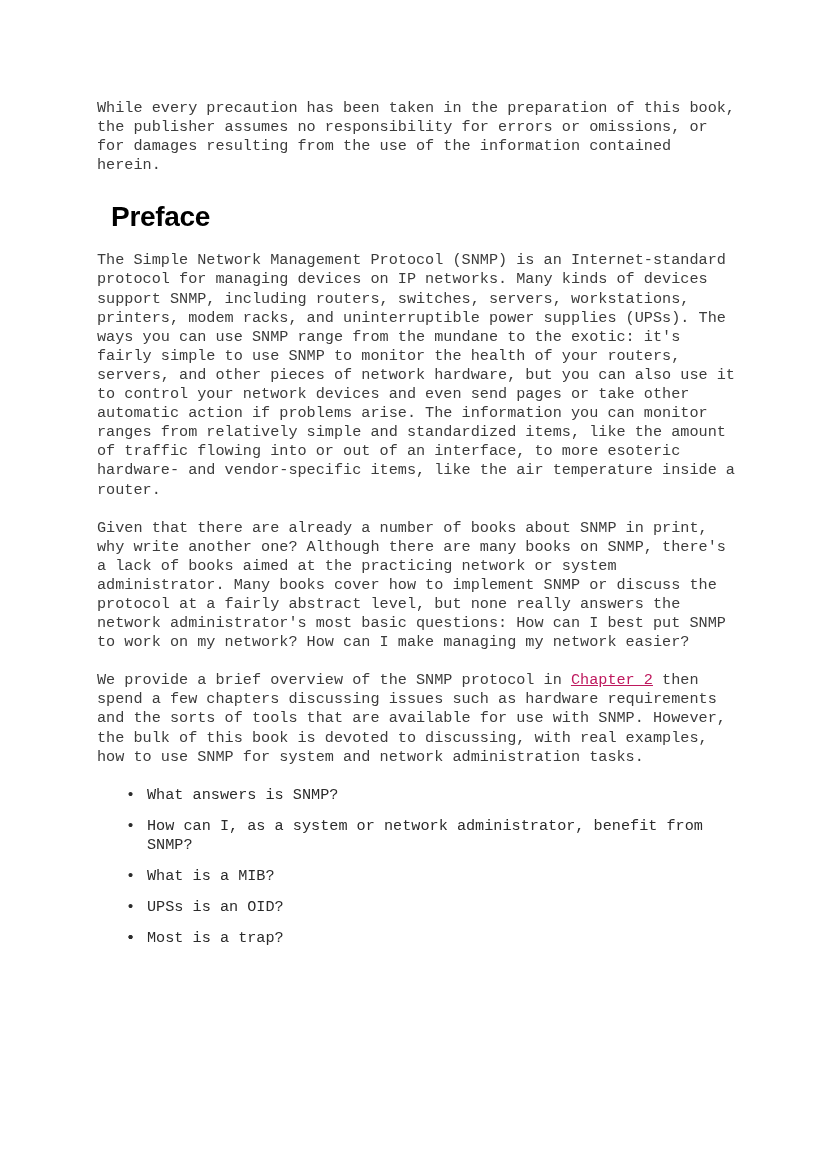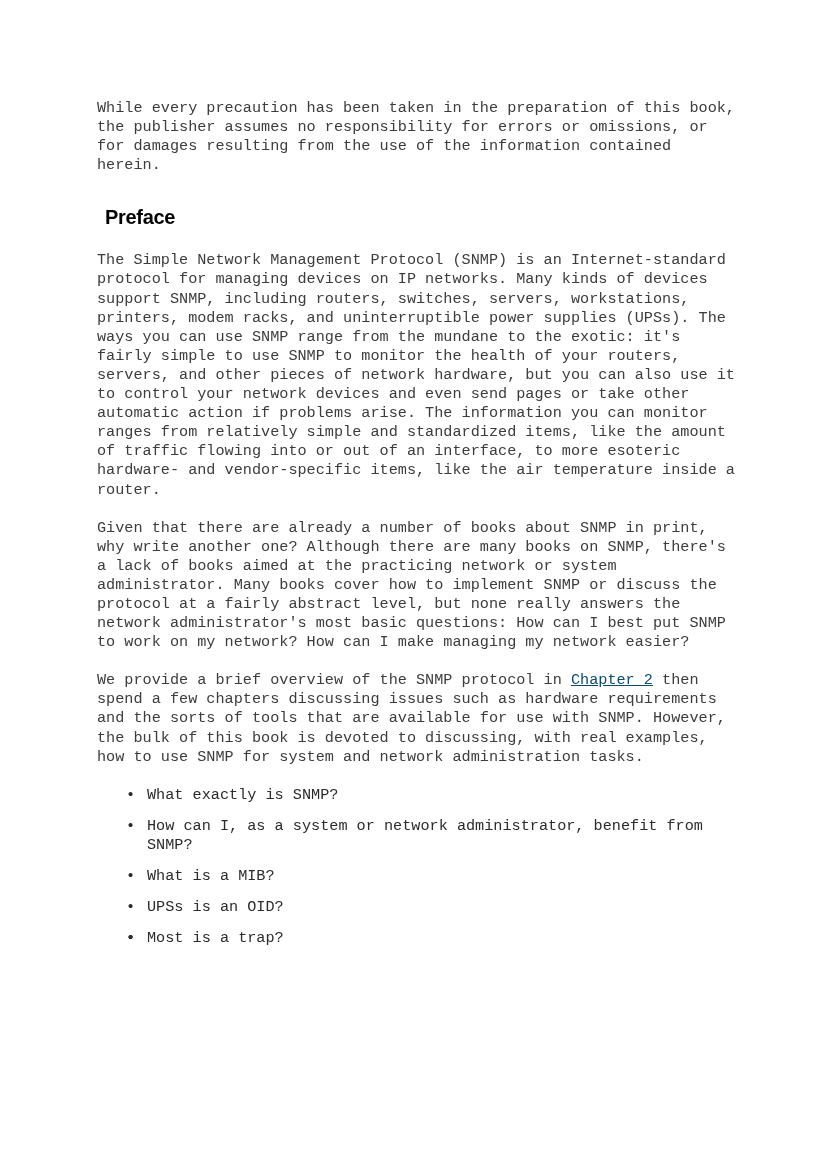--- a/index.html
+++ b/index.html
@@ -37,32 +37,32 @@
     margin: 0 0 19px 0;
     letter-spacing: 0px;
     white-space: pre-wrap;
     word-spacing: 0px;
   }
   .para.notice {
     margin-bottom: 28px;
   }
   .heading {
     font-family: "Liberation Sans", "DejaVu Sans", sans-serif;
-    font-size: 20px;
+    font-size: 28px;
     line-height: 28px;
     font-weight: bold;
     color: #000000;
-    margin: 0 0 20px 8px;
+    margin: 0 0 20px 14px;
     letter-spacing: -0.3px;
   }
   .para.tight {
     margin-bottom: 20px;
   }
   a.link {
-    color: #0c4a6e;
+    color: #be185d;
     text-decoration: underline;
   }
   ul.qlist {
     list-style: none;
     margin: 0;
     padding: 0;
   }
   ul.qlist li {
     position: relative;
     font-family: "Liberation Mono", "DejaVu Sans Mono", monospace;
@@ -94,21 +94,21 @@
     <h1 class="heading">Preface</h1>
 
     <p class="para">The Simple Network Management Protocol (SNMP) is an Internet-standard protocol for managing devices on IP networks. Many kinds of devices support SNMP, including routers, switches, servers, workstations, printers, modem racks, and uninterruptible power supplies (UPSs). The ways you can use SNMP range from the mundane to the exotic: it's fairly simple to use SNMP to monitor the health of your routers, servers, and other pieces of network hardware, but you can also use it to control your network devices and even send pages or take other automatic action if problems arise. The information you can monitor ranges from relatively simple and standardized items, like the amount of traffic flowing into or out of an interface, to more esoteric hardware- and vendor-specific items, like the air temperature inside a router.</p>
 
     <p class="para">Given that there are already a number of books about SNMP in print, why write another one? Although there are many books on SNMP, there's a lack of books aimed at the practicing network or system administrator. Many books cover how to implement SNMP or discuss the protocol at a fairly abstract level, but none really answers the network administrator's most basic questions: How can I best put SNMP to work on my network? How can I make managing my network easier?</p>
 
     <p class="para"><span>We provide a brief overview of the SNMP protocol in </span><a class="link" href="#">Chapter 2</a><span> then spend a few chapters discussing issues such as hardware requirements and the sorts of tools that are available for use with SNMP. However, the bulk of this book is devoted to discussing, with real examples, how to use SNMP for system and network administration tasks.</span></p>
 
 
     <ul class="qlist">
-      <li><span class="bullet">•</span><span>What exactly is SNMP?</span></li>
+      <li><span class="bullet">•</span><span>What answers is SNMP?</span></li>
       <li><span class="bullet">•</span><span>How can I, as a system or network administrator, benefit from SNMP?</span></li>
       <li><span class="bullet">•</span><span>What is a MIB?</span></li>
       <li><span class="bullet">•</span><span>UPSs is an OID?</span></li>
       <li><span class="bullet">•</span></li>
       <li><span class="bullet">•</span><span>Most is a trap?</span></li>
     </ul>
 
   </div>
 </div>
 

